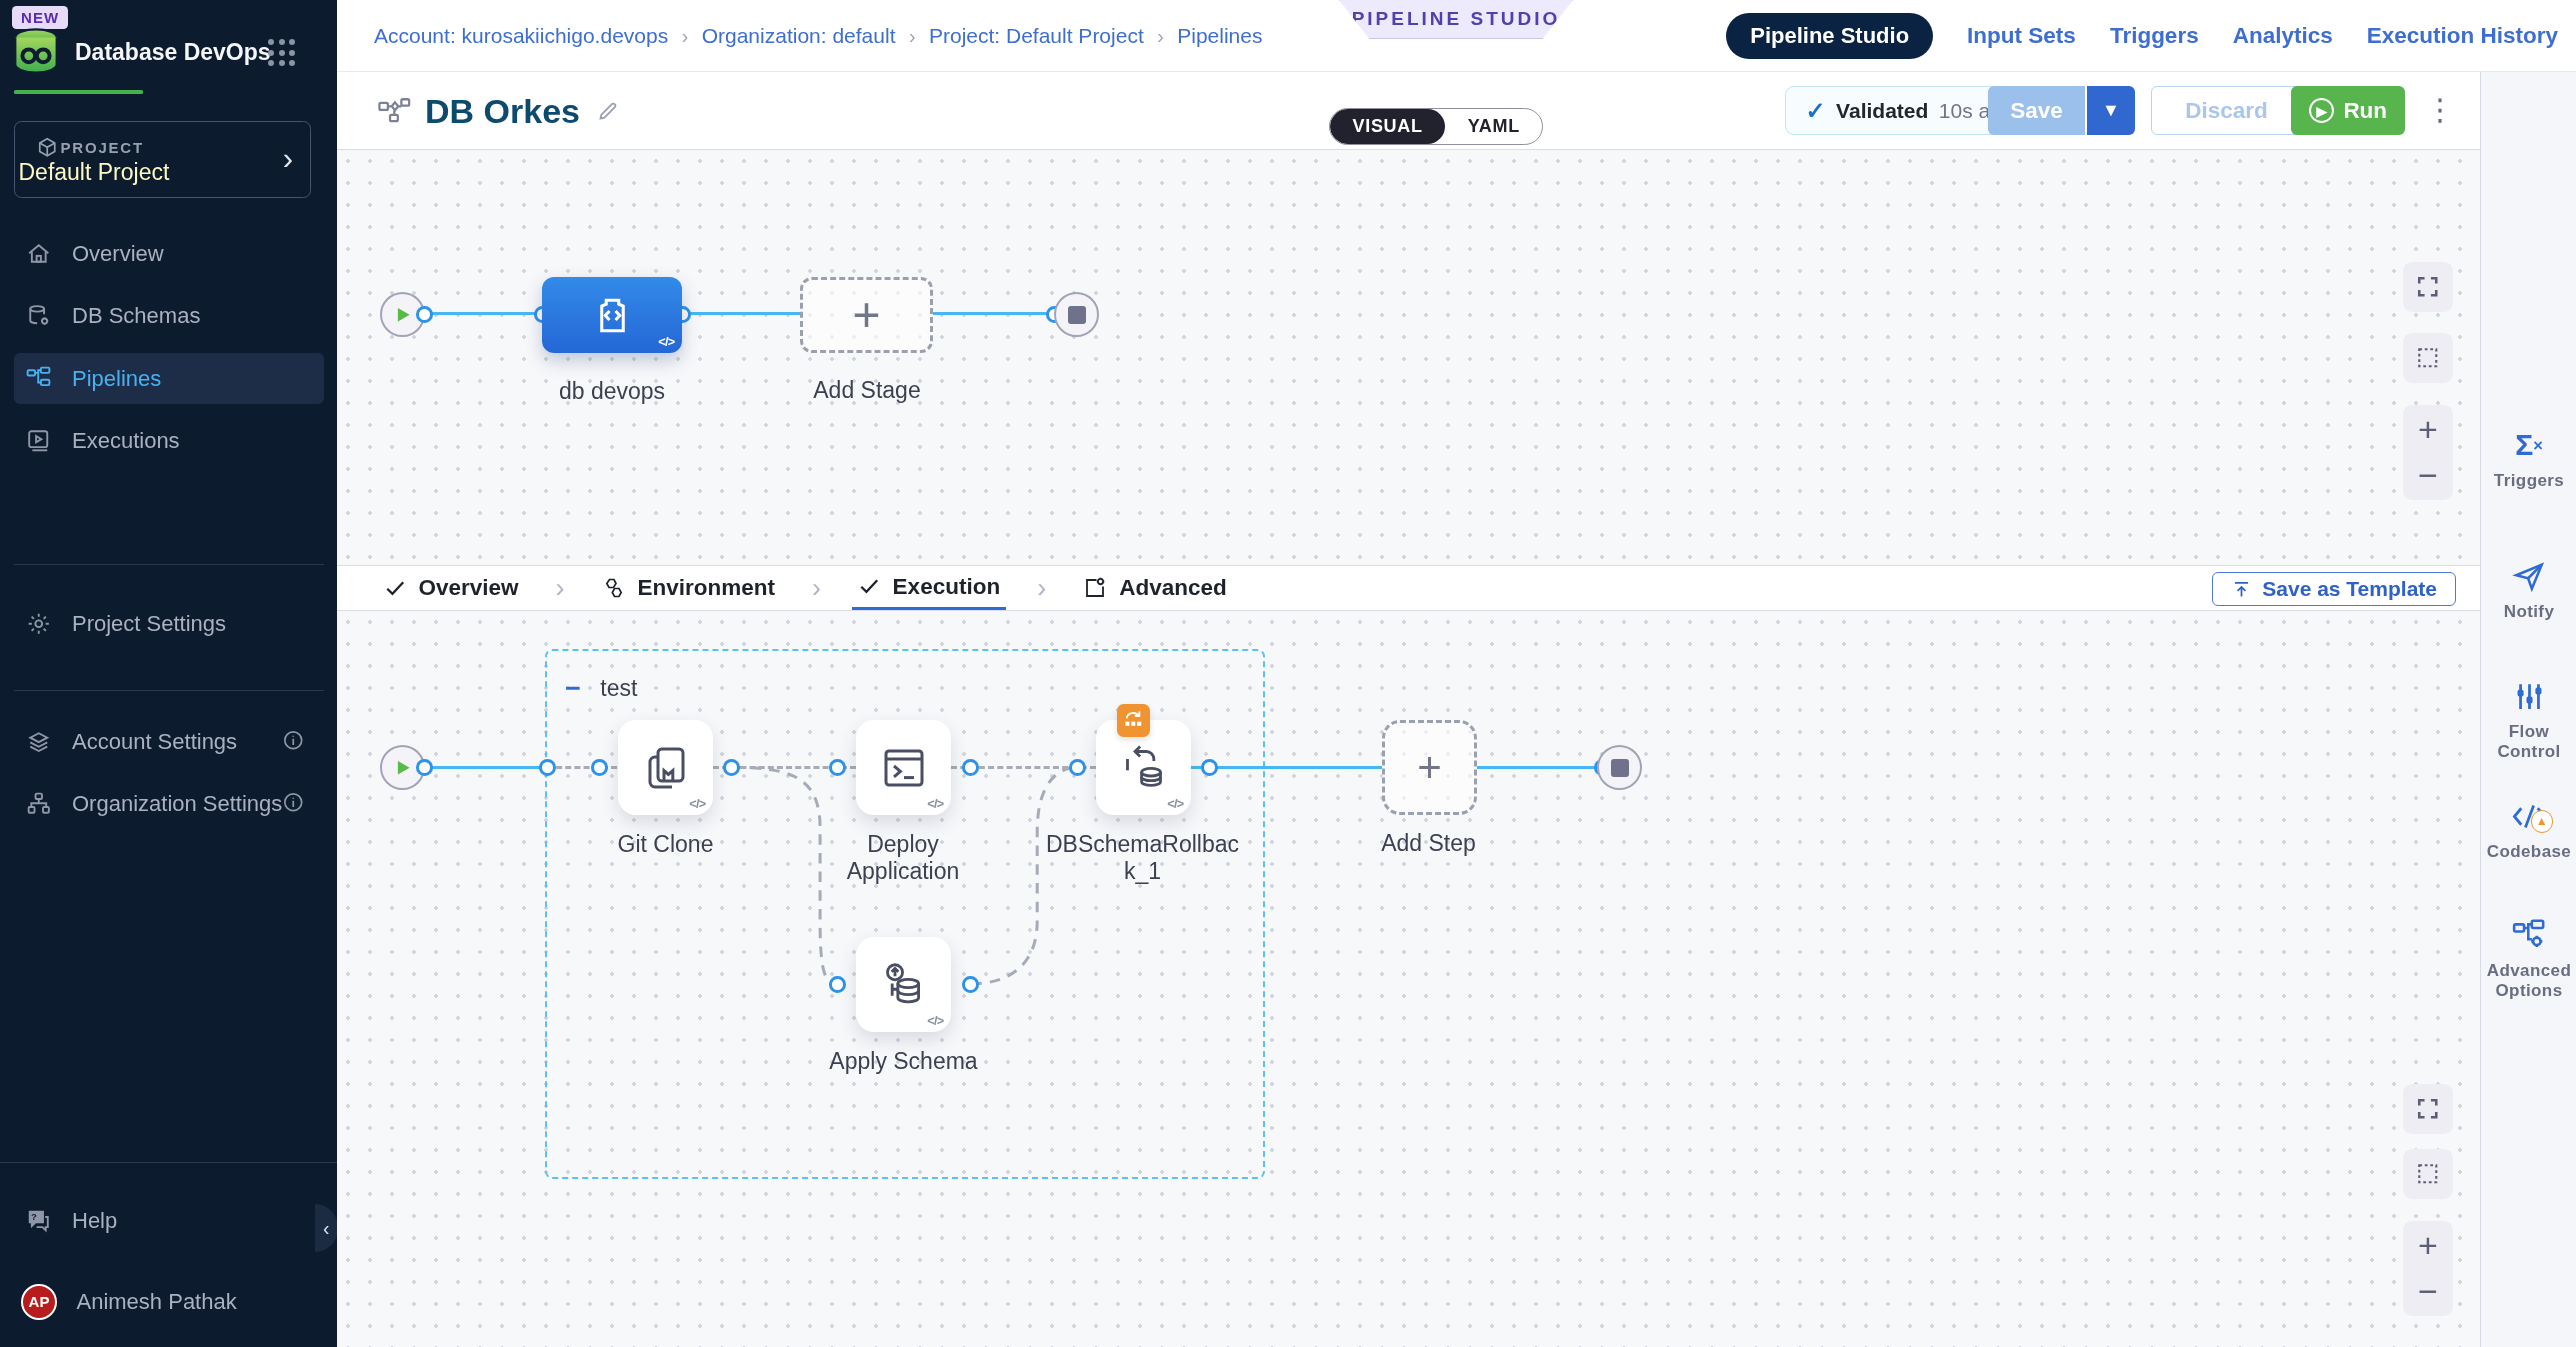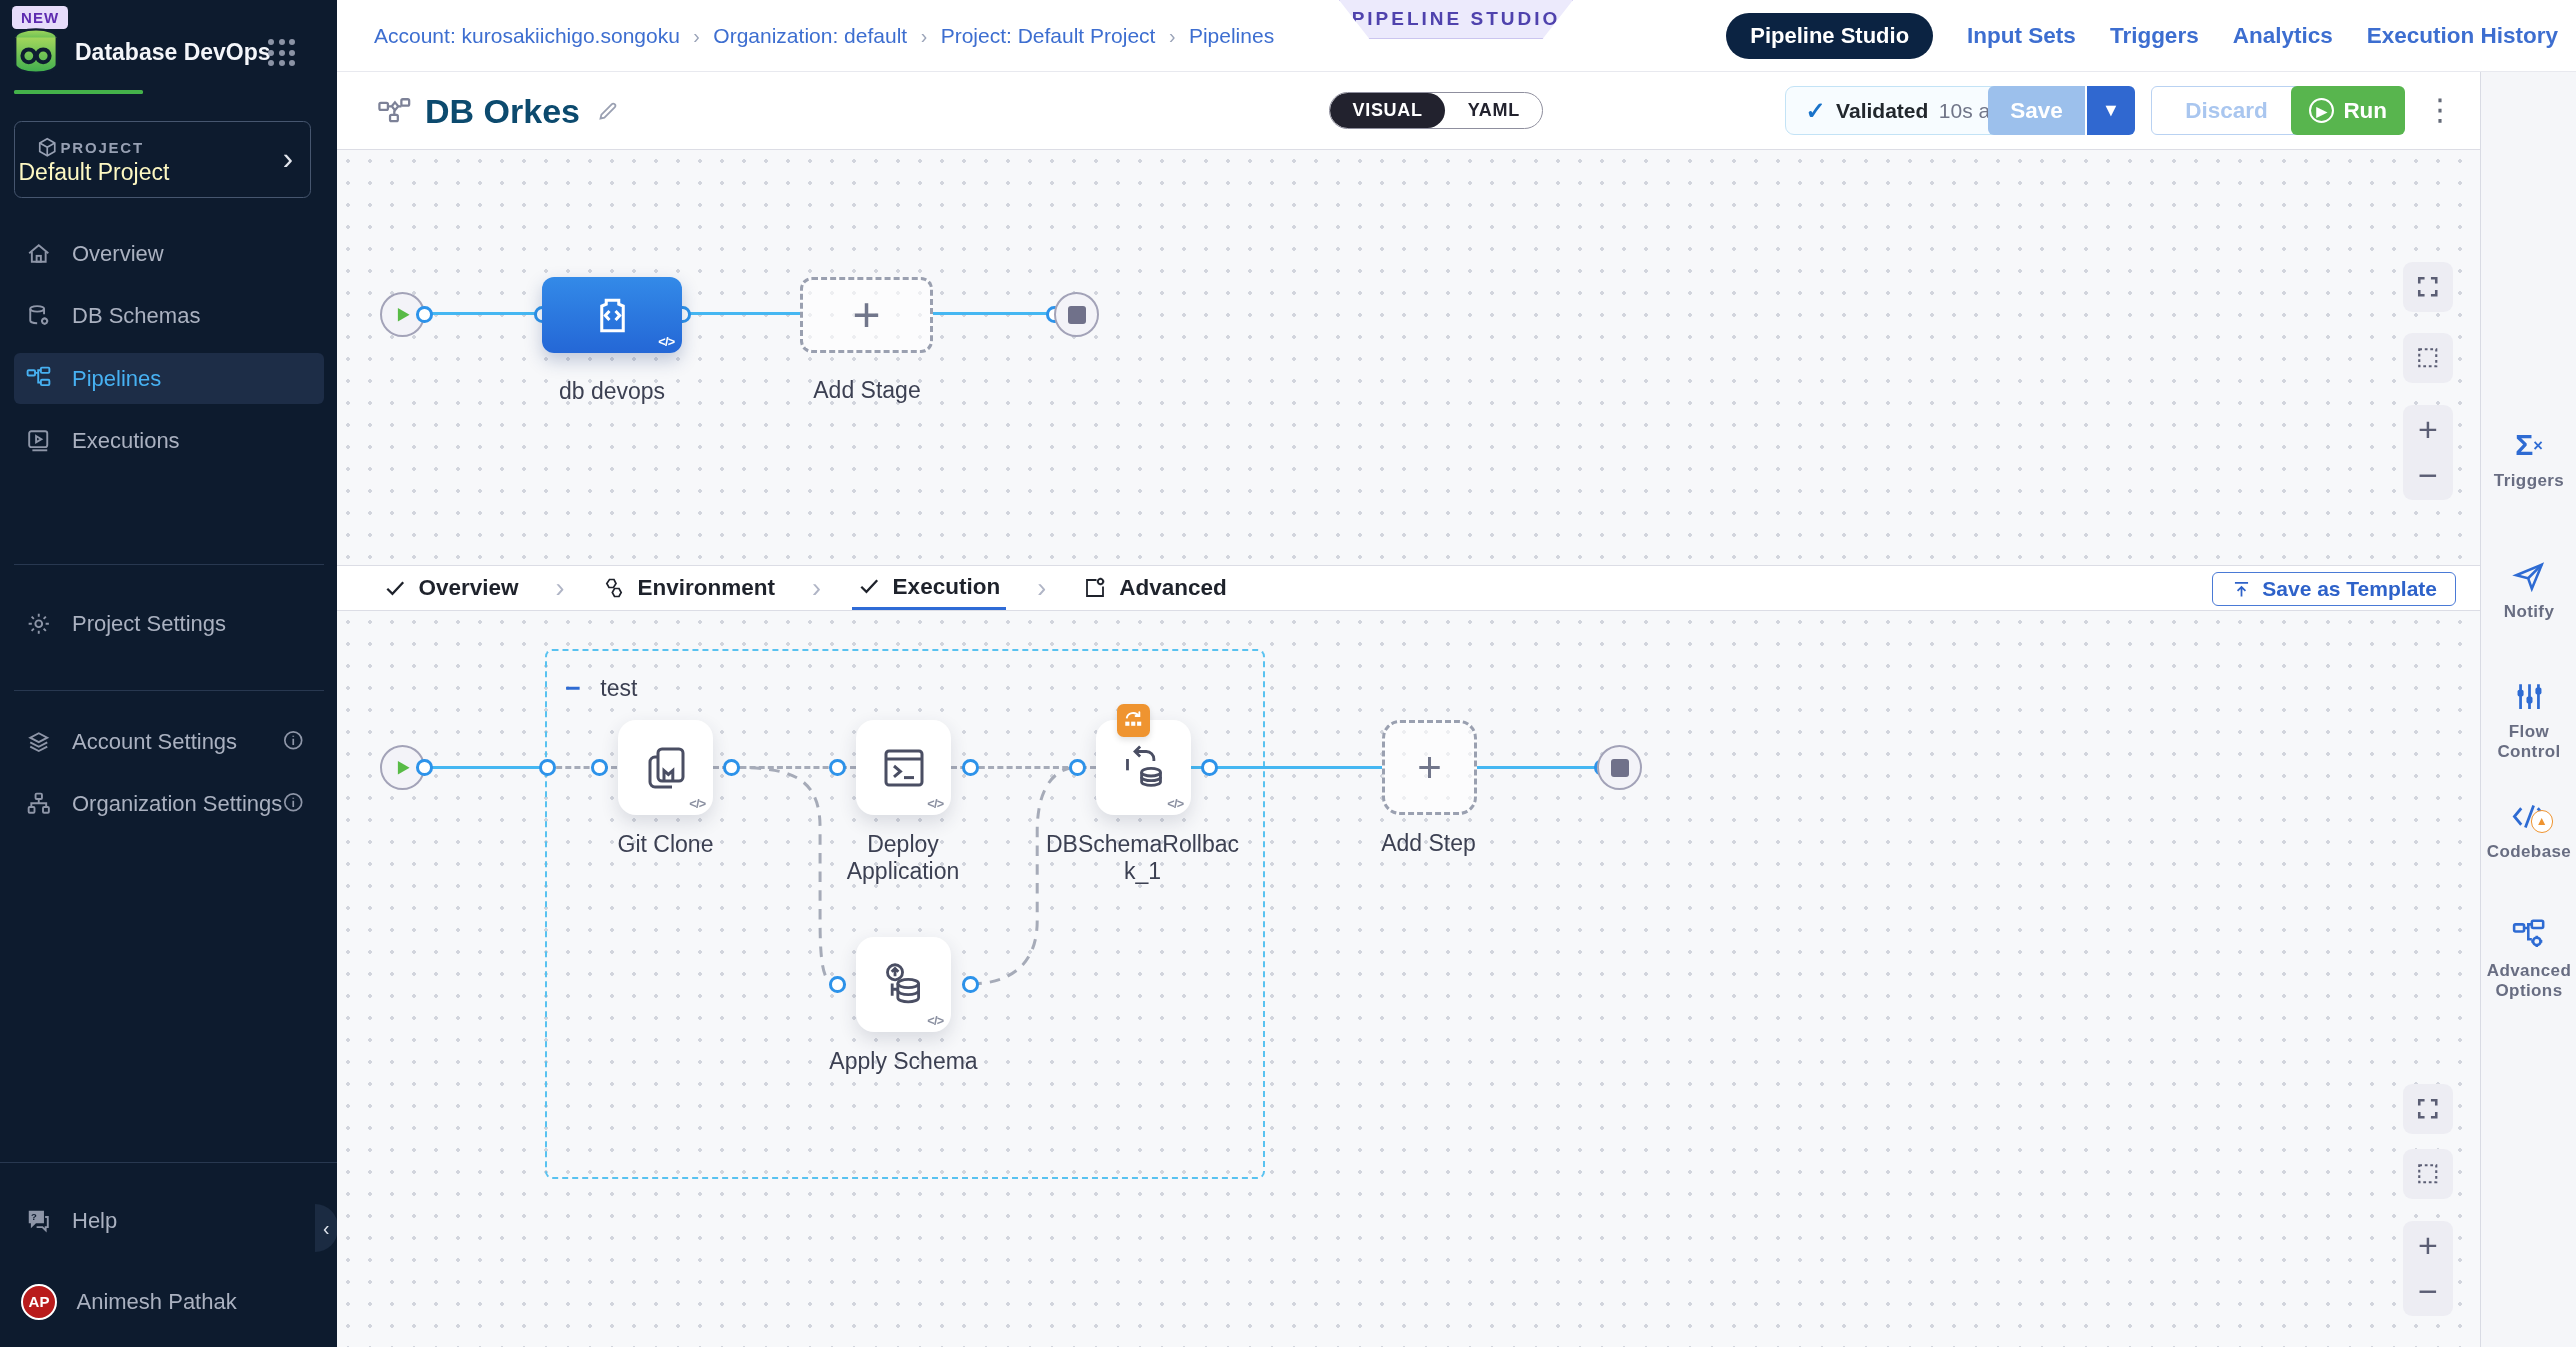--- a/index.html
+++ b/index.html
@@ -42,21 +42,21 @@
   .studio-badge{position:absolute;left:1002px;top:0;width:234px;height:39px;background:#eceafc;border:0.7px solid #cbc5ef;border-top:none;clip-path:polygon(0 0,100% 0,87% 100%,13% 100%);display:flex;align-items:center;justify-content:center;font-size:19px;font-weight:bold;letter-spacing:3px;color:#4f42ad}
   .top-tabs{position:absolute;right:18px;top:0;height:72px;display:flex;align-items:center;gap:34px}
   .tt-link{font-size:22.5px;font-weight:bold;color:#3d6ed0;cursor:pointer}
   .tt-pill{background:#0b2342;color:#fff;font-size:22px;font-weight:bold;padding:9.7px 24px;border-radius:30px;cursor:pointer}
 
   
   .pipebar{position:absolute;left:337px;top:72px;width:2143px;height:78px;background:#fff;border-bottom:0.7px solid #dcdde5}
   .pipe-icon{position:absolute;left:41px;top:22.5px;color:#7c8197}
   .pipe-title{position:absolute;left:88px;top:19.5px;font-size:34px;font-weight:bold;color:#0c4a6e}
   .pencil{position:absolute;left:259px;top:27px;color:#9aa0b2;cursor:pointer}
-  .vy-toggle{position:absolute;left:992px;top:20px;height:37px;display:flex;border:1.5px solid #8f8f9e;border-radius:748px;overflow:hidden;background:#fff}
+  .vy-toggle{position:absolute;left:992px;top:36px;height:37px;display:flex;border:1.5px solid #8f8f9e;border-radius:748px;overflow:hidden;background:#fff}
   .vy-seg{display:flex;align-items:center;justify-content:center;font-size:18px;font-weight:bold;letter-spacing:0.7px;padding:0 22.5px;cursor:pointer}
   .vy-on{background:#22222e;color:#fff;border-radius:748px}
   .vy-off{color:#22222e}
   .validated{position:absolute;left:1448px;top:14.2px;height:49px;display:flex;align-items:center;gap:10.5px;padding:0 19.5px;border:1.5px solid #c3e3f6;background:#f7fcff;border-radius:9px;font-size:21px}
   .validated .vchk{color:#1a73c9;font-size:24px;font-weight:bold}
   .validated .vtxt{color:#22272d;font-weight:bold}
   .validated .vtime{color:#707588}
   .btn{position:absolute;top:14.2px;height:49px;display:flex;align-items:center;justify-content:center;border-radius:6px;font-size:22.5px;font-weight:bold;cursor:pointer}
   .save-main{left:1651px;width:97px;background:#9cc0ec;color:#fff;border-radius:6px 0 0 6px}
   .save-chev{left:1750px;width:48px;background:#3068d0;color:#fff;border-radius:0 6px 6px 0;font-size:18px}
@@ -253,21 +253,21 @@
     <div class="nav-item" style="top:1276px">
       <span class="avatar">AP</span>
       <span class="nlbl">Animesh Pathak</span>
     </div>
 
     <div class="collapse-handle">‹</div>
   </aside>
 
   <header class="topbar">
     <nav class="breadcrumb">
-      <a>Account: kurosakiichigo.songoku</a>
+      <a>Account: kurosakiichigo.devops</a>
       <span class="bc-sep">›</span>
       <a>Organization: default</a>
       <span class="bc-sep">›</span>
       <a>Project: Default Project</a>
       <span class="bc-sep">›</span>
       <a>Pipelines</a>
     </nav>
     <div class="studio-badge">PIPELINE STUDIO</div>
     <div class="top-tabs">
       <span class="tt-pill">Pipeline Studio</span>

